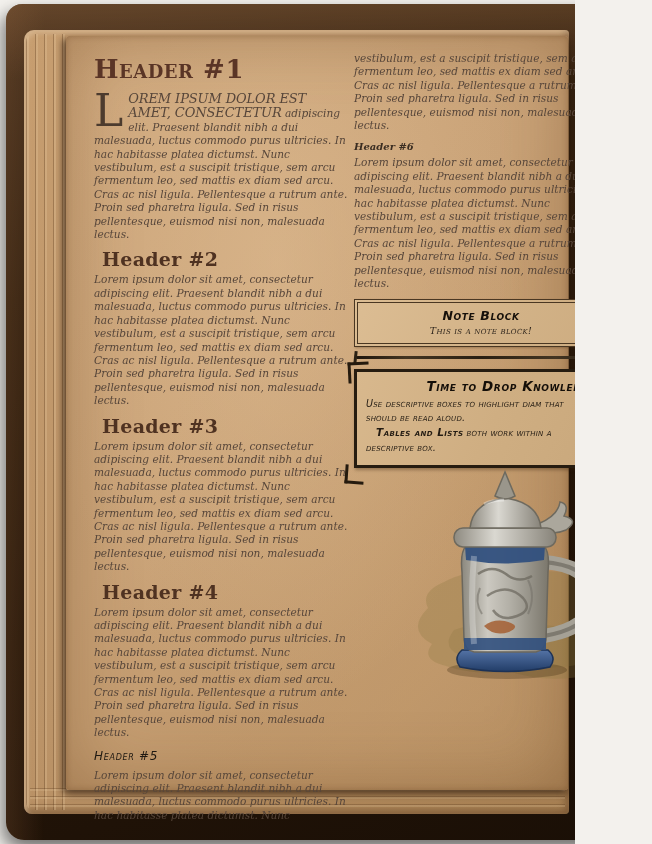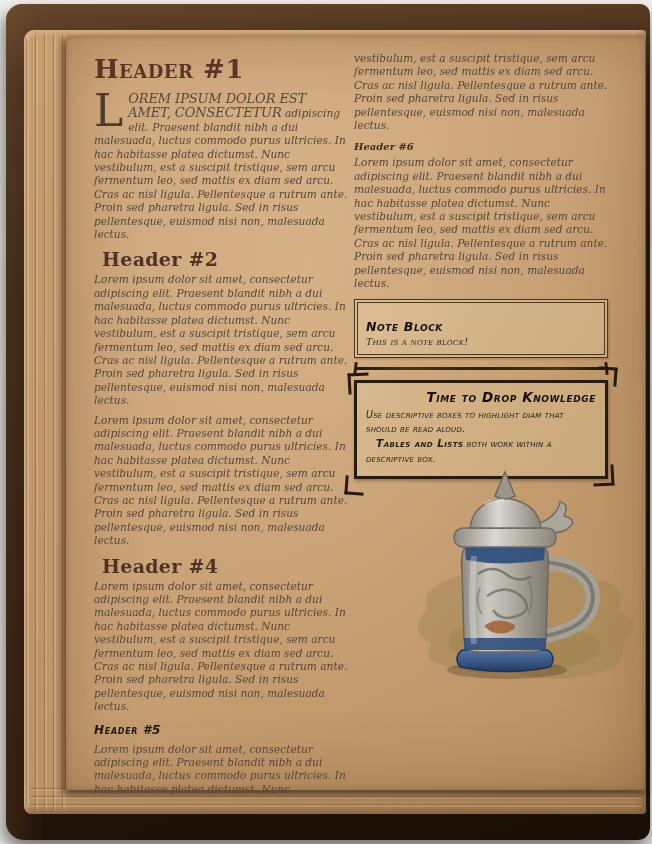--- a/index.html
+++ b/index.html
@@ -1,17 +1,17 @@
 <!DOCTYPE html>
 <html><head>
 <meta charset="utf-8">
 <style>
   html,body{margin:0;padding:0;}
   body{width:652px;height:844px;background:#f3f1ed;font-family:"DejaVu Serif",serif;overflow:hidden;}
-  .scene{position:relative;width:652px;height:844px;overflow:hidden;}
+  .scene{position:relative;width:575px;height:844px;overflow:hidden;}
 
   
   .book{position:absolute;left:6px;top:4px;width:644px;height:836px;
     background:linear-gradient(160deg,#4a331f 0%,#32200f 28%,#241508 60%,#1a0f06 100%);
     border-radius:16px 10px 12px 18px;
     box-shadow:-6px 8px 16px rgba(0,0,0,.35),4px 10px 18px rgba(0,0,0,.28);}
   .book::before{content:'';position:absolute;inset:0;border-radius:inherit;
     background:linear-gradient(180deg,rgba(150,105,65,.35),rgba(0,0,0,0) 9%),
                linear-gradient(90deg,rgba(140,95,60,.25),rgba(0,0,0,0) 6%);}
 
@@ -39,33 +39,33 @@
   
   .col{position:absolute;top:16px;width:254px;}
   .col-left{left:28px;}
   .col-right{left:288px;}
   .body-text{font-family:"DejaVu Serif",serif;font-style:italic;font-size:10.6px;line-height:13.4px;
     color:#57463a;margin:0 0 6px;}
   .h1{font-family:"DejaVu Serif",serif;font-variant:small-caps;font-weight:600;font-size:26px;
     line-height:1;color:#5a3526;letter-spacing:.5px;margin:4px 0 10px;}
   .h2{font-family:"DejaVu Serif",serif;font-weight:700;font-size:19px;line-height:1;
     color:#4f3221;letter-spacing:.3px;margin:9px 8px 4px;}
-  .h5{font-family:"DejaVu Sans",sans-serif;font-style:italic;font-variant:small-caps;font-weight:700;
+  .h5{font-family:"DejaVu Sans",sans-serif;font-style:italic;font-variant:small-caps;font-weight:400;
     font-size:12px;letter-spacing:.7px;color:#1f1912;margin:9px 0 6px;}
   .h6{font-family:"DejaVu Serif",serif;font-style:italic;font-weight:700;font-size:10px;
     color:#3a2d22;margin:9px 0 4px;}
   .dropcap{float:left;font-family:"DejaVu Serif",serif;font-style:normal;font-size:44px;line-height:34px;
     padding:2px 5px 0 0;color:#4c3b2e;}
   .lead-caps{text-transform:uppercase;font-size:13px;letter-spacing:-.1px;}
 
   
   .note{border:1px solid #4a3722;padding:2px;margin:8px 0 6px;
     background:linear-gradient(120deg,#dcbd93,#d2b287 60%,#cdac80);
     box-shadow:1px 1px 2px rgba(60,35,12,.3);}
-  .note-inner{border:1px solid #4a3722;padding:16px 8px 7px;}
+  .note-inner{border:1px solid #4a3722;padding:5px 8px 7px;text-align:center;}
   .note-title{font-family:"DejaVu Sans",sans-serif;font-style:italic;font-variant:small-caps;font-weight:700;
     font-size:12.5px;letter-spacing:.6px;color:#16100a;margin-bottom:2px;}
   .note-body{font-family:"DejaVu Serif",serif;font-style:italic;font-variant:small-caps;
     font-size:9.4px;letter-spacing:.3px;color:#2d241b;}
 
   
   .divider{position:relative;height:3px;margin:9px 2px 10px;border-radius:2px;
     background:linear-gradient(90deg,#1f160d,#443522 20%,#2a2013 50%,#443522 80%,#1f160d);}
   .divider::before,.divider::after{content:'';position:absolute;top:-5px;width:3px;height:13px;
     background:#2a2013;transform:rotate(6deg);}
@@ -105,20 +105,21 @@
   <div class="page">
     <div class="stain-dot"></div>
 
     <div class="col col-left">
       <div class="h1">Header #1</div>
       <p class="body-text"><span class="dropcap">L</span><span class="lead-caps">orem ipsum dolor est amet, consectetur</span> <span>adipiscing elit. Praesent blandit nibh a dui malesuada, luctus commodo purus ultricies. In hac habitasse platea dictumst. Nunc vestibulum, est a suscipit tristique, sem arcu fermentum leo, sed mattis ex diam sed arcu. Cras ac nisl ligula. Pellentesque a rutrum ante. Proin sed pharetra ligula. Sed in risus pellentesque, euismod nisi non, malesuada lectus.</span></p>
 
       <div class="h2">Header #2</div>
       <p class="body-text">Lorem ipsum dolor sit amet, consectetur adipiscing elit. Praesent blandit nibh a dui malesuada, luctus commodo purus ultricies. In hac habitasse platea dictumst. Nunc vestibulum, est a suscipit tristique, sem arcu fermentum leo, sed mattis ex diam sed arcu. Cras ac nisl ligula. Pellentesque a rutrum ante. Proin sed pharetra ligula. Sed in risus pellentesque, euismod nisi non, malesuada lectus.</p>
 
+      <div class="h2">Header #3</div>
       <p class="body-text">Lorem ipsum dolor sit amet, consectetur adipiscing elit. Praesent blandit nibh a dui malesuada, luctus commodo purus ultricies. In hac habitasse platea dictumst. Nunc vestibulum, est a suscipit tristique, sem arcu fermentum leo, sed mattis ex diam sed arcu. Cras ac nisl ligula. Pellentesque a rutrum ante. Proin sed pharetra ligula. Sed in risus pellentesque, euismod nisi non, malesuada lectus.</p>
 
       <div class="h2">Header #4</div>
       <p class="body-text">Lorem ipsum dolor sit amet, consectetur adipiscing elit. Praesent blandit nibh a dui malesuada, luctus commodo purus ultricies. In hac habitasse platea dictumst. Nunc vestibulum, est a suscipit tristique, sem arcu fermentum leo, sed mattis ex diam sed arcu. Cras ac nisl ligula. Pellentesque a rutrum ante. Proin sed pharetra ligula. Sed in risus pellentesque, euismod nisi non, malesuada lectus.</p>
 
       <div class="h5">Header #5</div>
       <p class="body-text">Lorem ipsum dolor sit amet, consectetur adipiscing elit. Praesent blandit nibh a dui malesuada, luctus commodo purus ultricies. In hac habitasse platea dictumst. Nunc</p>
     </div>
 
     <div class="col col-right">

